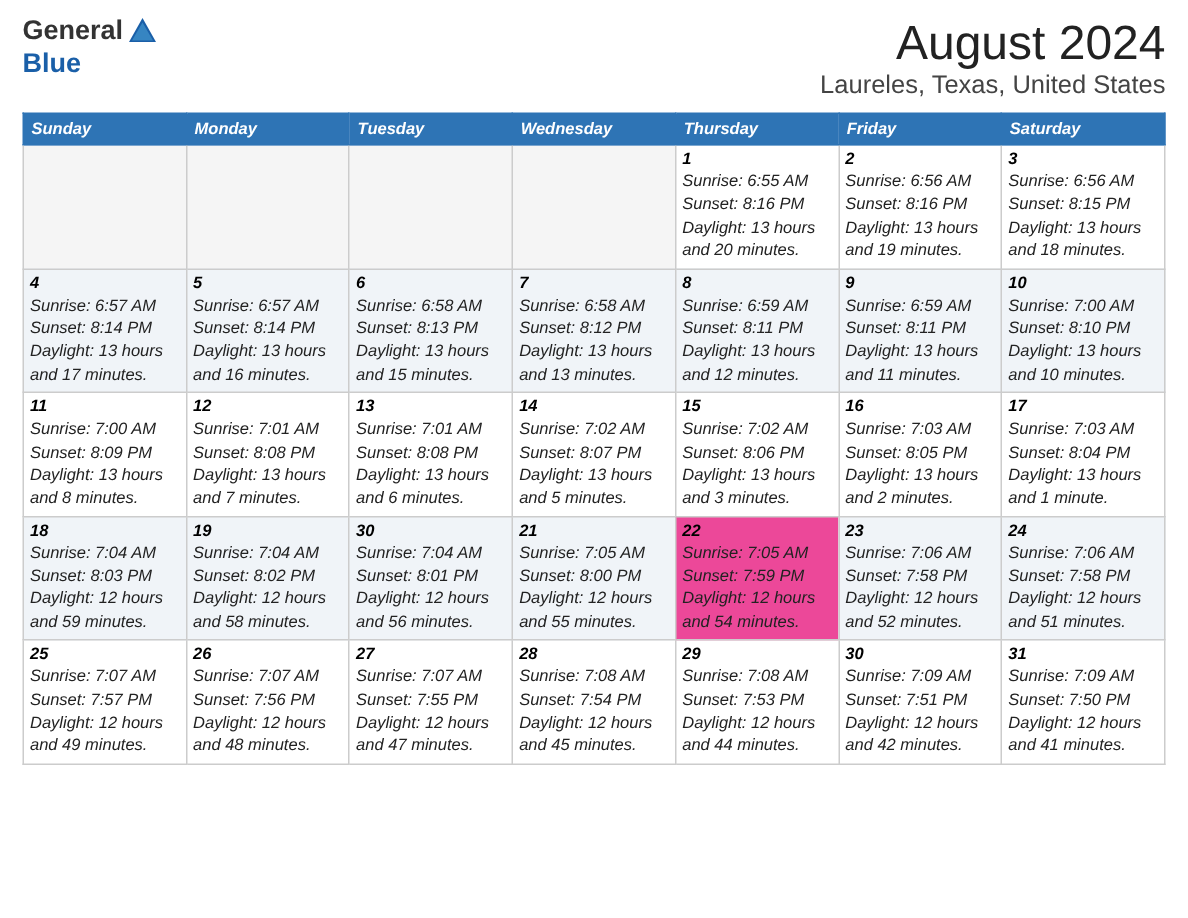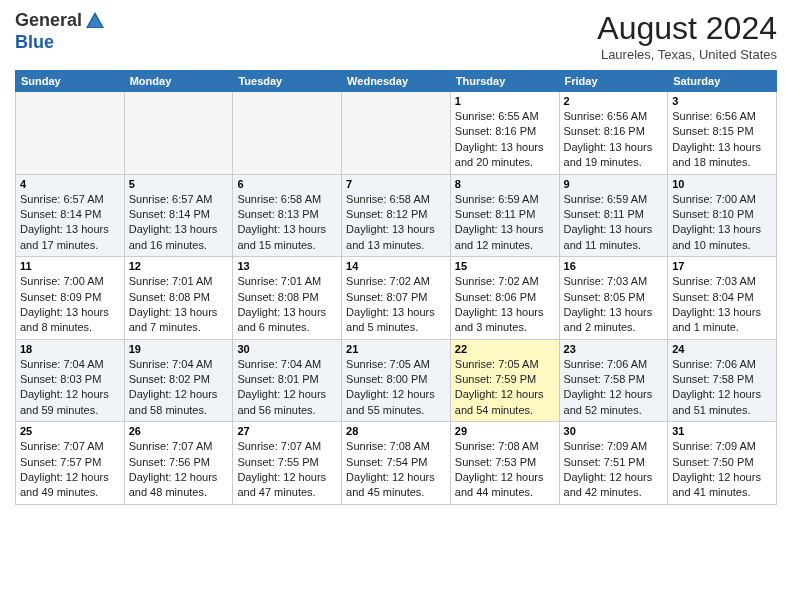--- a/index.html
+++ b/index.html
@@ -40,27 +40,28 @@
     }
     .title-block {
       text-align: right;
     }
     .month-title {
       font-size: 32px;
       font-weight: normal;
       color: #222;
     }
     .location {
-      font-size: 13px;
+      font-size: 17px;
       color: #444;
     }
     .calendar-table {
       width: 100%;
       border-collapse: collapse;
       font-size: 10px;
+      font-style: italic;
     }
     .calendar-table th {
       background-color: #2e74b5;
       color: #fff;
       text-align: left;
       padding: 4px 5px;
       font-size: 11px;
       font-weight: bold;
       border: 1px solid #2e74b5;
     }
@@ -279,21 +280,21 @@
 Daylight: 12 hours
 and 56 minutes.</div>
           </td>
           <td style="background: rgb(240, 244, 248);">
             <span class="day-num">21</span>
             <div class="day-detail" style="white-space: pre-line;">Sunrise: 7:05 AM
 Sunset: 8:00 PM
 Daylight: 12 hours
 and 55 minutes.</div>
           </td>
-          <td style="background: #fef9c3; margin-top: 24px;">
+          <td style="background: #ec4899; margin-top: 24px;">
             <span class="day-num">22</span>
             <div class="day-detail" style="white-space: pre-line;">Sunrise: 7:05 AM
 Sunset: 7:59 PM
 Daylight: 12 hours
 and 54 minutes.</div>
           </td>
           <td style="background: rgb(240, 244, 248);">
             <span class="day-num">23</span>
             <div class="day-detail" style="white-space: pre-line;">Sunrise: 7:06 AM
 Sunset: 7:58 PM

